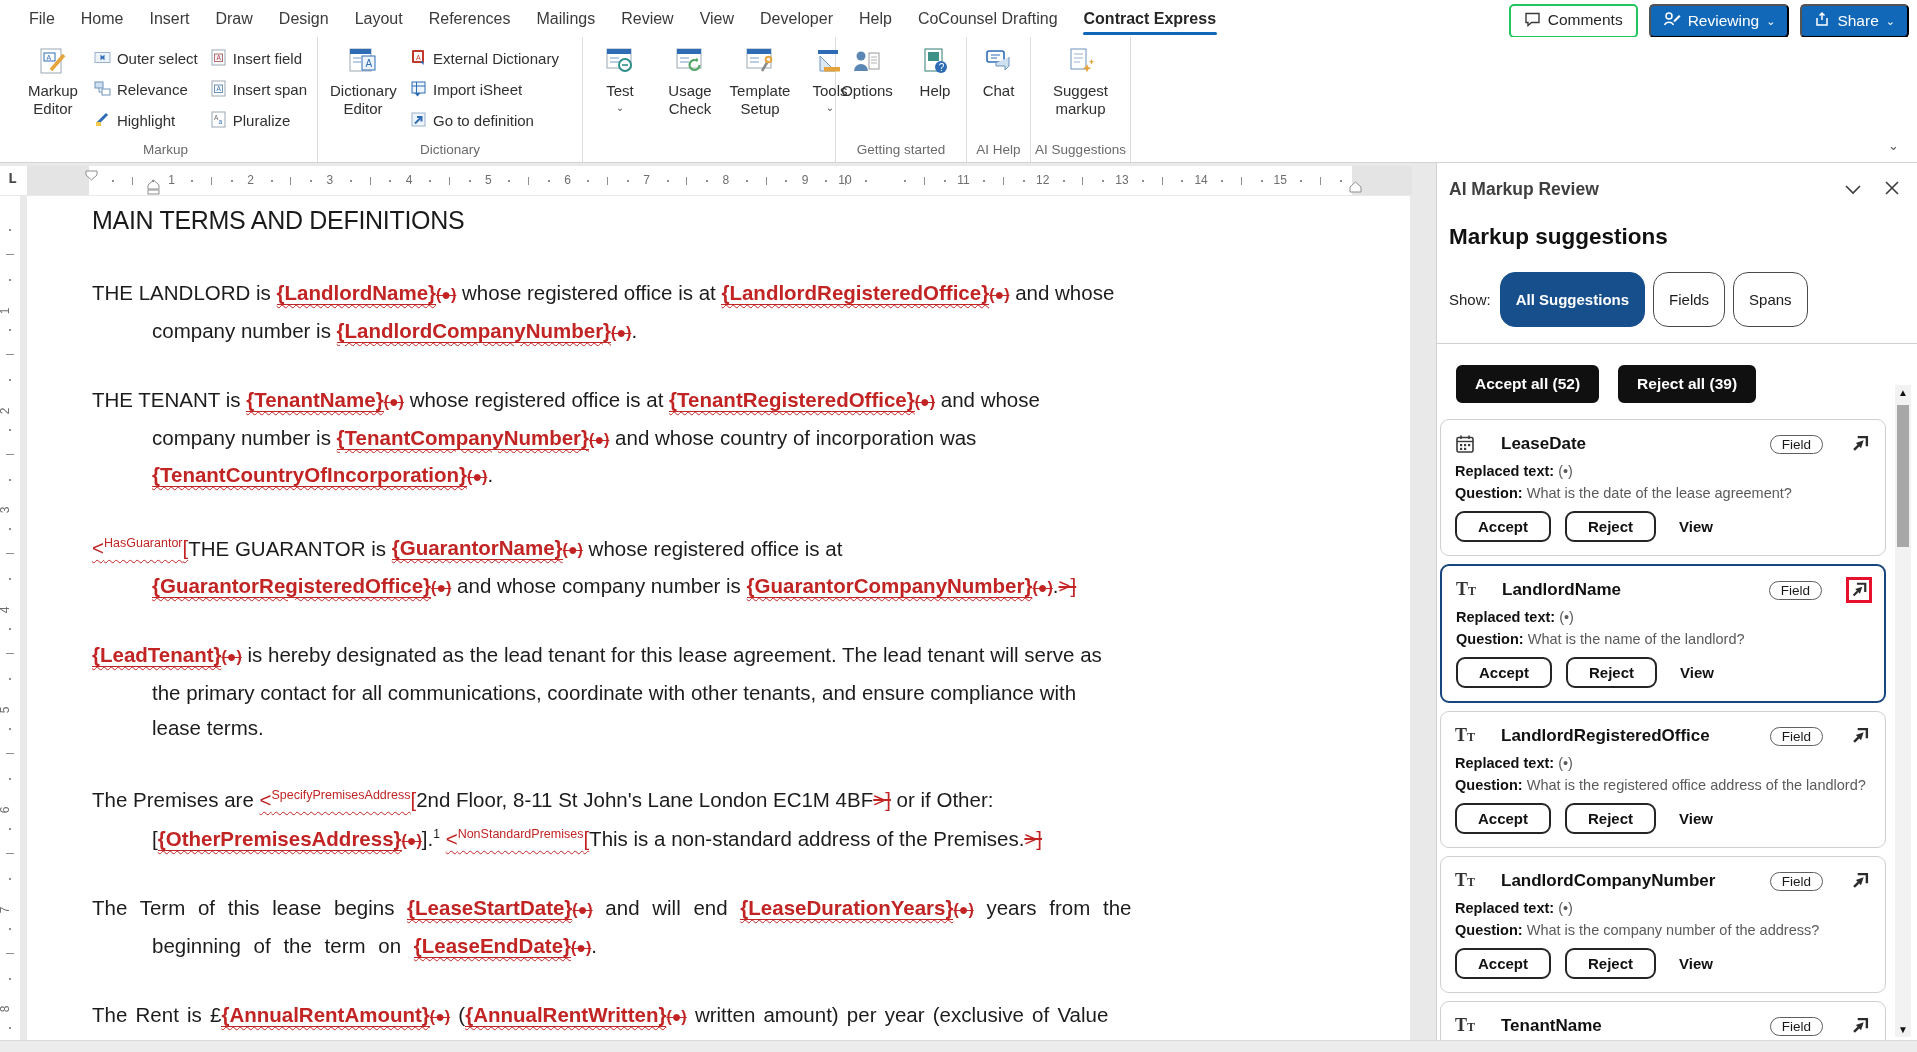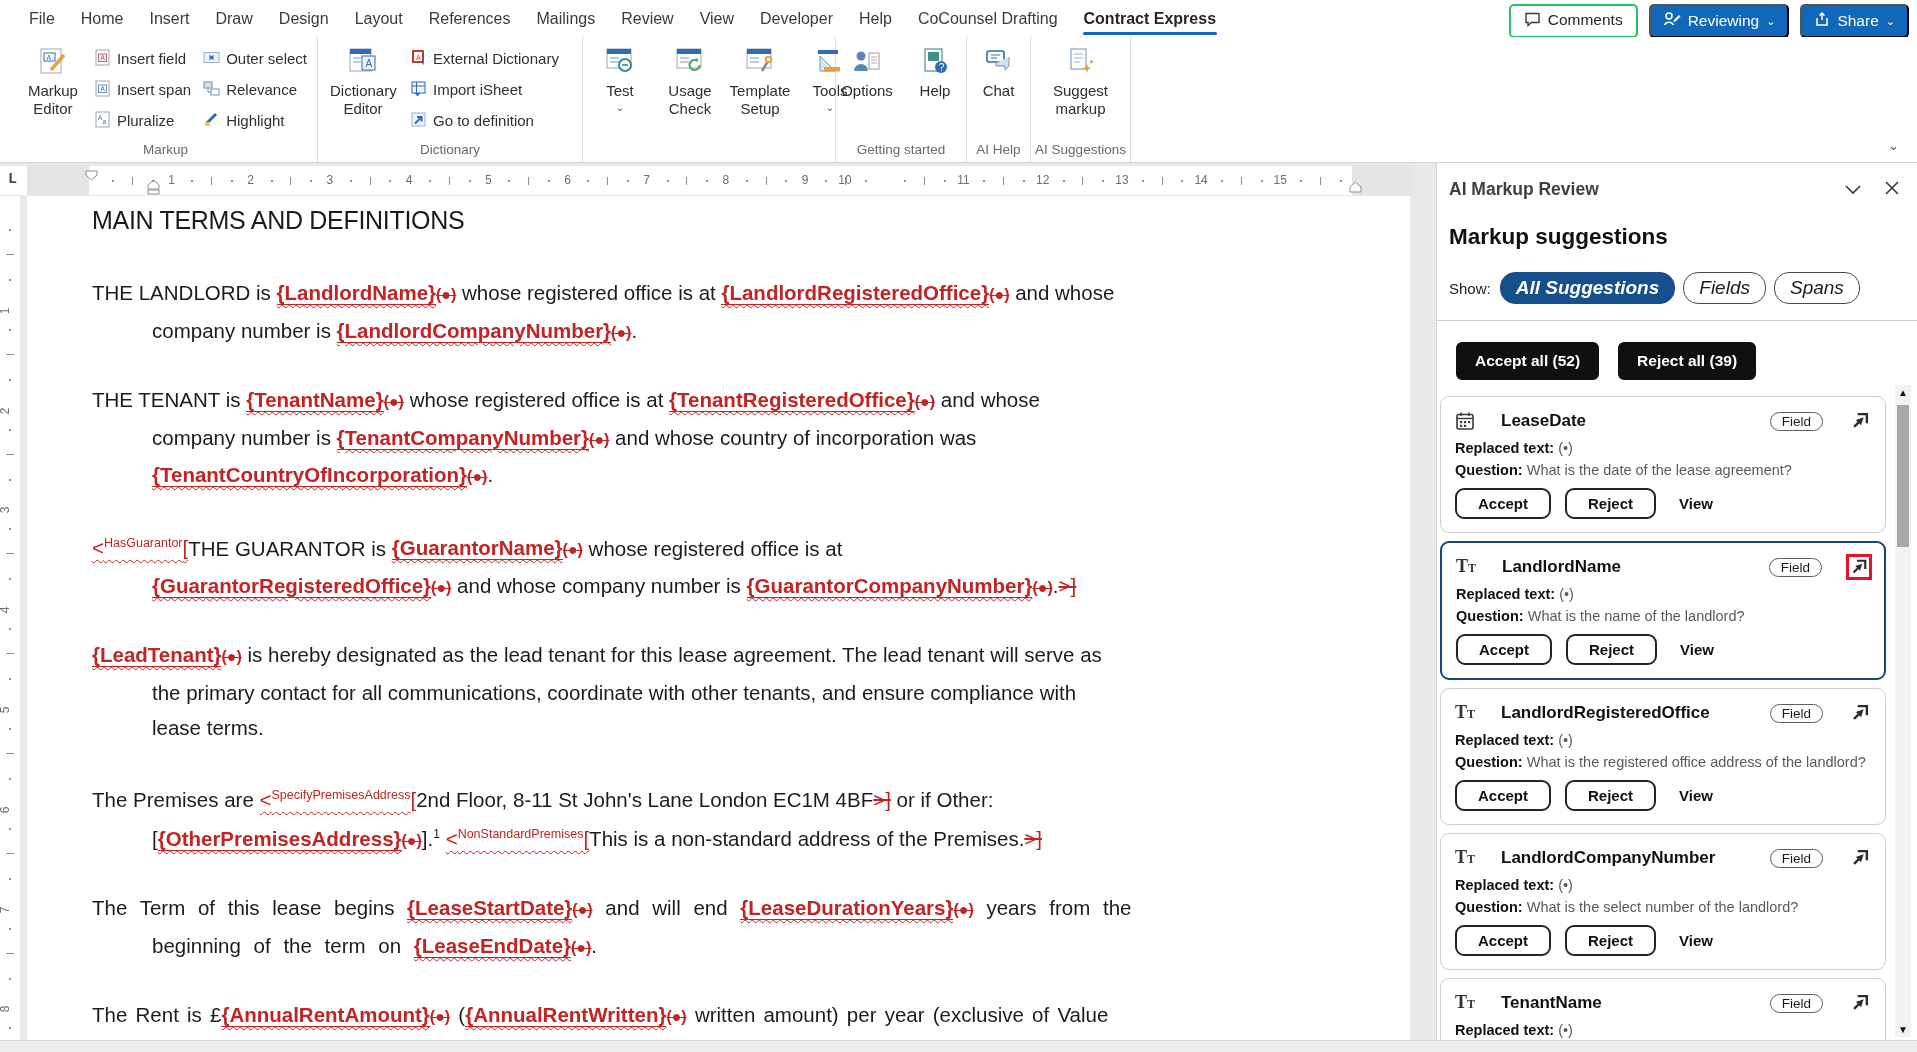--- a/index.html
+++ b/index.html
@@ -67,22 +67,22 @@
   .supn{vertical-align:super;font-size:12px;}
 
   
   .panel{position:absolute;left:1436px;top:163px;width:481px;height:877px;background:#fff;
          border-left:1px solid #d2d2d2;box-sizing:border-box;overflow:hidden;}
   .phead{display:flex;align-items:center;padding:16px 18px 8px 12px;}
   .ptitle{flex:1;font-size:17.5px;font-weight:700;color:#3f3f3f;}
   .picon{font-size:16px;color:#3a3a3a;margin-left:24px;}
   .ph2{margin:16px 0 0 12px;font-size:22.5px;font-weight:700;color:#111;}
   .showrow{margin:22px 0 0 12px;display:flex;align-items:center;gap:9px;font-size:15px;color:#222;}
-  .pill{border-radius:15px;padding:4px 15px;font-size:19px;border:1.5px solid #4a4a4a;
-        background:#fff;color:#1a1a1a;white-space:nowrap;font-style:italic;}
+  .pill{border-radius:15px;padding:18px 15px;font-size:15px;border:1.5px solid #4a4a4a;
+        background:#fff;color:#1a1a1a;white-space:nowrap;}
   .pill.active{background:#174f8c;color:#fff;border-color:#174f8c;font-weight:600;}
   .pdivider{margin-top:16px;border-top:1px solid #cfcfcf;}
   .btnrow{margin:21px 0 0 19px;display:flex;gap:19px;}
   .btn-dark{background:#101010;color:#fff;font-weight:700;font-size:15.5px;border-radius:6px;
             border:2px solid #101010;padding:8px 17px;font-family:"Liberation Sans",sans-serif;}
   .cards{position:relative;margin:16px 0 0 3px;width:446px;}
   .card{border:1.5px solid #cfcfcf;border-radius:9px;background:#fff;
         padding:11px 12px 13px 14px;margin-bottom:8px;box-sizing:border-box;}
   .card.selected{border:2.5px solid #17457e;}
   .chead{display:flex;align-items:center;gap:24px;}
@@ -173,46 +173,20 @@
               <rect x="6" y="6" width="11" height="8" fill="none" stroke="#2e6db5"></rect>
               <text x="8.5" y="12.5" font-size="7" fill="#2e6db5">A</text>
               <line x1="13" y1="23" x2="26" y2="8" stroke="#e5a33c" stroke-width="3.5"></line>
             </svg>
         </span>
         <span style="width:56px;">Markup Editor</span>
       </div>
       <div class="scol">
         <div class="srow">
           <span><svg width="17" height="17" viewBox="0 0 17 17">
-                <rect x="2" y="1" width="13" height="15" fill="#fff" stroke="#9aa7b4"></rect>
-                <rect x="4.5" y="5" width="8" height="7.5" fill="#eef4fb" stroke="#b96a6a"></rect>
-                <text x="6.6" y="11" font-size="6.5" fill="#c23c3c">A</text>
-              </svg></span>
-          <span>Insert field</span>
-        </div>
-        <div class="srow">
-          <span><svg width="17" height="17" viewBox="0 0 17 17">
-                <rect x="2" y="1" width="13" height="15" fill="#fff" stroke="#9aa7b4"></rect>
-                <rect x="4.5" y="5" width="8" height="7.5" fill="#fff" stroke="#6f94ba"></rect>
-                <text x="6.6" y="11" font-size="6.5" fill="#2e6db5">A</text>
-              </svg></span>
-          <span>Insert span</span>
-        </div>
-        <div class="srow">
-          <span><svg width="17" height="17" viewBox="0 0 17 17">
-                <rect x="2" y="1" width="13" height="15" fill="#fff" stroke="#9aa7b4"></rect>
-                <text x="4" y="9" font-size="6.5" fill="#6a6a6a">A</text>
-                <text x="8.5" y="13" font-size="6.5" fill="#2e6db5">a</text>
-              </svg></span>
-          <span>Pluralize</span>
-        </div>
-      </div>
-      <div class="scol">
-        <div class="srow">
-          <span><svg width="17" height="17" viewBox="0 0 17 17">
                 <rect x="1" y="3.5" width="15" height="10" fill="#eef4fb" stroke="#9ab2cc"></rect>
                 <path d="M7.5 8.5 L10.5 5.5 V11.5 Z" fill="#2e6db5"></path>
                 <path d="M9.5 8.5 L6.5 5.5 V11.5 Z" fill="#2e6db5"></path>
               </svg></span>
           <span>Outer select</span>
         </div>
         <div class="srow">
           <span><svg width="17" height="17" viewBox="0 0 17 17">
                 <rect x="1" y="2" width="8" height="6" fill="#cfe0f1" stroke="#6f94ba"></rect>
                 <rect x="8" y="9" width="8" height="6" fill="#fff" stroke="#6f94ba"></rect>
@@ -220,20 +194,46 @@
                 <line x1="5" y1="12" x2="8" y2="12" stroke="#6f94ba"></line>
               </svg></span>
           <span>Relevance</span>
         </div>
         <div class="srow">
           <span><svg width="17" height="17" viewBox="0 0 17 17">
                 <line x1="4" y1="12" x2="13" y2="3" stroke="#2e6db5" stroke-width="3"></line>
                 <rect x="2" y="11" width="5" height="4" fill="#f2c84b"></rect>
               </svg></span>
           <span>Highlight</span>
+        </div>
+      </div>
+      <div class="scol">
+        <div class="srow">
+          <span><svg width="17" height="17" viewBox="0 0 17 17">
+                <rect x="2" y="1" width="13" height="15" fill="#fff" stroke="#9aa7b4"></rect>
+                <rect x="4.5" y="5" width="8" height="7.5" fill="#eef4fb" stroke="#b96a6a"></rect>
+                <text x="6.6" y="11" font-size="6.5" fill="#c23c3c">A</text>
+              </svg></span>
+          <span>Insert field</span>
+        </div>
+        <div class="srow">
+          <span><svg width="17" height="17" viewBox="0 0 17 17">
+                <rect x="2" y="1" width="13" height="15" fill="#fff" stroke="#9aa7b4"></rect>
+                <rect x="4.5" y="5" width="8" height="7.5" fill="#fff" stroke="#6f94ba"></rect>
+                <text x="6.6" y="11" font-size="6.5" fill="#2e6db5">A</text>
+              </svg></span>
+          <span>Insert span</span>
+        </div>
+        <div class="srow">
+          <span><svg width="17" height="17" viewBox="0 0 17 17">
+                <rect x="2" y="1" width="13" height="15" fill="#fff" stroke="#9aa7b4"></rect>
+                <text x="4" y="9" font-size="6.5" fill="#6a6a6a">A</text>
+                <text x="8.5" y="13" font-size="6.5" fill="#2e6db5">a</text>
+              </svg></span>
+          <span>Pluralize</span>
         </div>
       </div>
     </div>
     <div class="grp-label">Markup</div>
   </div>
 
   <div class="grp" style="width:265px;">
     <div class="grp-content">
       <div class="bigbtn">
         <span>
@@ -660,21 +660,21 @@
           <span class="badge">Field</span>
           <span class="goto">
             <svg width="22" height="22" viewBox="0 0 24 24" fill="none">
               <path d="M9.5 4.5 H19.5 V14.5" stroke="#2b2b2b" stroke-width="2.6"></path>
               <path d="M5.5 18.5 L10.5 13.5" stroke="#2b2b2b" stroke-width="2.6"></path>
               <path d="M16 8 L13.1 16.5 L7.5 10.9 Z" fill="#2b2b2b"></path>
             </svg>
           </span>
         </div>
         <div class="meta"><b>Replaced text:</b><span class="mv"> (•)</span></div>
-        <div class="meta"><b>Question:</b><span class="mv"> What is the select number of the landlord?</span></div>
+        <div class="meta"><b>Question:</b><span class="mv"> What is the company number of the address?</span></div>
         <div class="cbtns">
           <button class="obtn">Accept</button>
           <button class="obtn">Reject</button>
           <span class="view">View</span>
         </div>
       </div>
       <div class="card">
         <div class="chead">
           <span class="tico">
             <span class="tt">T<small>T</small></span>

